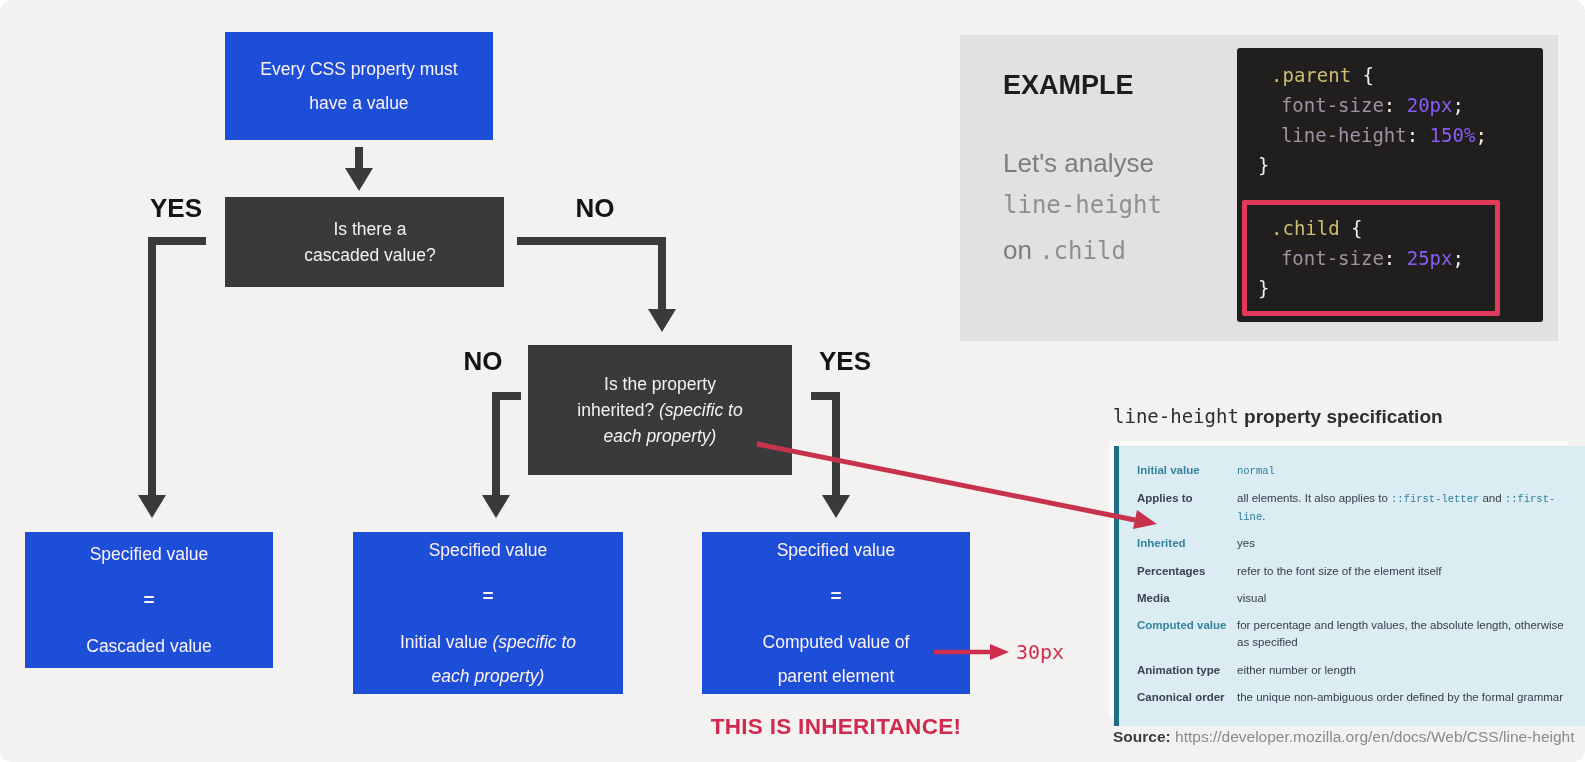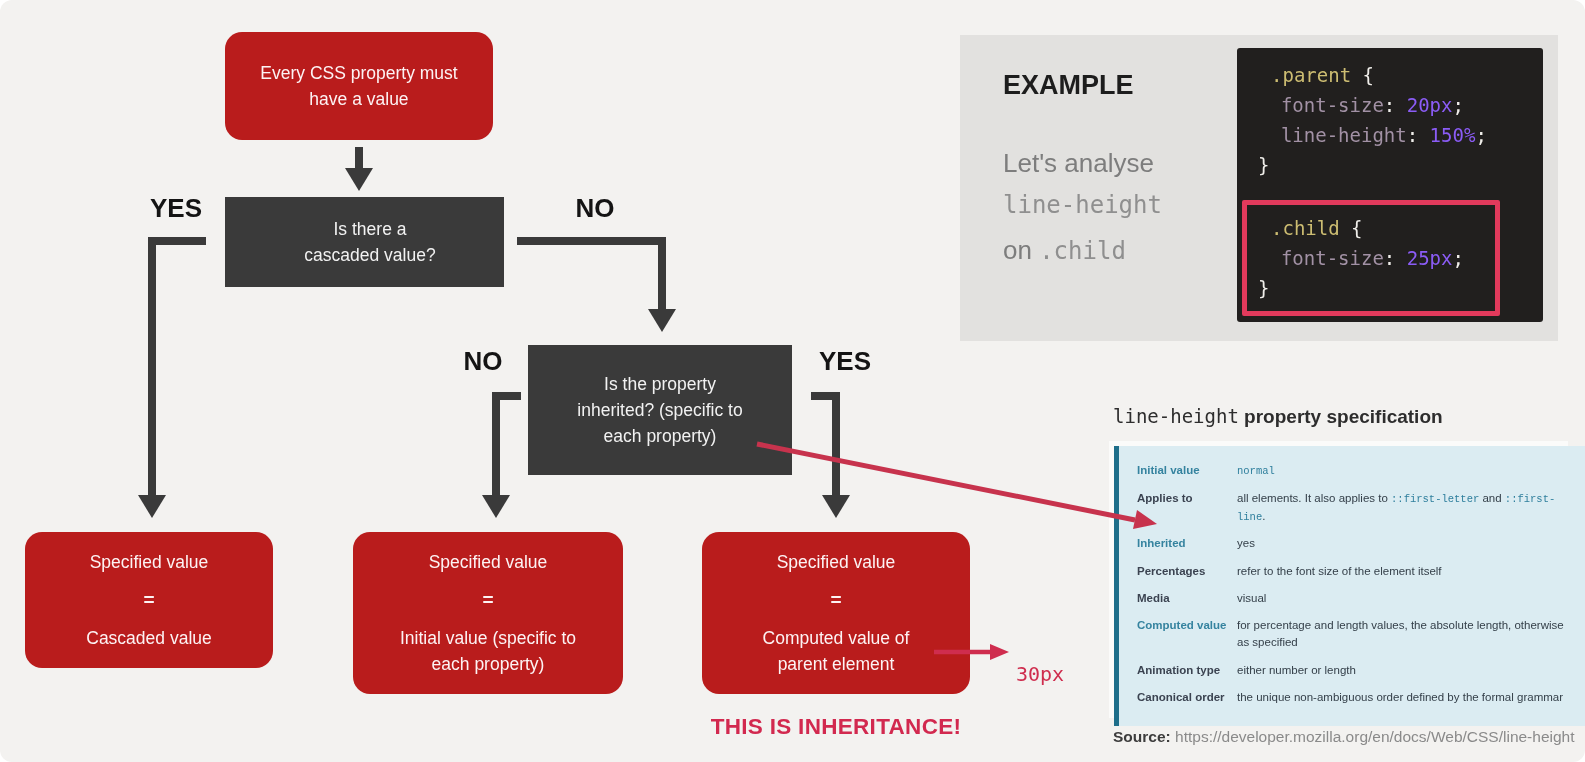--- a/index.html
+++ b/index.html
@@ -1,40 +1,40 @@
 <!DOCTYPE html>
 <html><head>
 <meta charset="utf-8">
 <style>
   html,body{margin:0;padding:0;background:#ffffff;font-family:"Liberation Sans",sans-serif;}
   .canvas{position:relative;width:1585px;height:762px;background:#f3f2f0;border-radius:12px;overflow:hidden;}
 
   
-  .pink-box{position:absolute;background:#b91c1c;color:#fdf3f4;display:flex;flex-direction:column;
-            align-items:center;justify-content:center;text-align:center;font-size:17.5px;line-height:26px;border-radius:17px;}
+  .pink-box{position:absolute;background:#1d4ed8;color:#fdf3f4;display:flex;flex-direction:column;
+            align-items:center;justify-content:center;text-align:center;font-size:17.5px;line-height:34px;}
   .dark-box{position:absolute;background:#3a3a3a;color:#f2f2f2;display:flex;flex-direction:column;
             align-items:center;justify-content:center;text-align:center;font-size:17.5px;line-height:26px;}
   .pre{white-space:pre-line;}
-  .it{text-align:right;}
+  .it{font-style:italic;text-align:right;}
   #root-box{left:225px;top:32px;width:268px;height:108px;}
   #q1-box{left:225px;top:197px;width:268px;height:90px;padding-left:11px;}
   #q2-box{left:528px;top:345px;width:264px;height:130px;}
   #res-a{left:25px;top:532px;width:248px;height:136px;gap:12px;}
   #res-b{left:353px;top:532px;width:270px;height:162px;gap:12px;}
   #res-c{left:702px;top:532px;width:268px;height:162px;gap:12px;}
   .eq{font-weight:bold;font-size:19px;}
   .branch-label{position:absolute;font-weight:bold;font-size:26px;color:#141414;width:80px;text-align:center;}
   #lbl-yes1{left:136px;top:193px;}
   #lbl-no1{left:555px;top:193px;}
   #lbl-no2{left:443px;top:346px;}
   #lbl-yes2{left:805px;top:346px;}
   #inheritance-caption{position:absolute;left:690px;top:714px;width:292px;text-align:center;
       font-weight:bold;font-size:22.5px;color:#d2294f;letter-spacing:.3px;}
   #annotation-30px{position:absolute;left:1016px;top:640px;font-family:"DejaVu Sans Mono",monospace;
-      font-size:20px;color:#cf2d4e;margin-top:22px;}
+      font-size:20px;color:#cf2d4e;}
 
   
   #connector-arrows{position:absolute;left:0;top:0;z-index:6;pointer-events:none;}
 
   
   #example-panel{position:absolute;left:960px;top:35px;width:598px;height:306px;background:#e2e1df;}
   #example-heading{position:absolute;left:43px;top:35px;font-size:27px;font-weight:bold;color:#1d1d1d;}
   .caption-line{position:absolute;left:43px;font-size:26px;color:#7d7d7d;}
   #caption-l1{top:113px;}
   #caption-l2{top:156px;font-family:"DejaVu Sans Mono",monospace;font-size:24px;color:#8f8f8f;}

